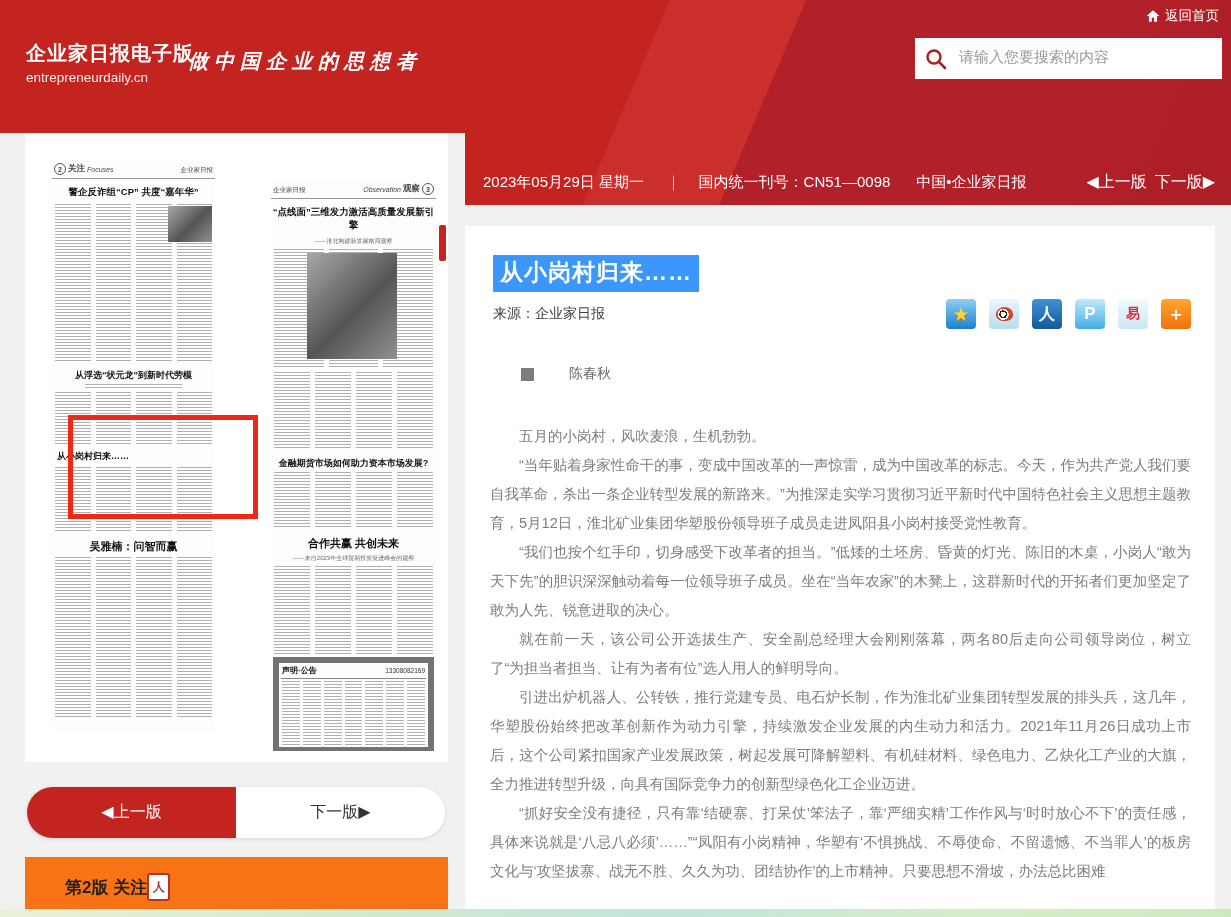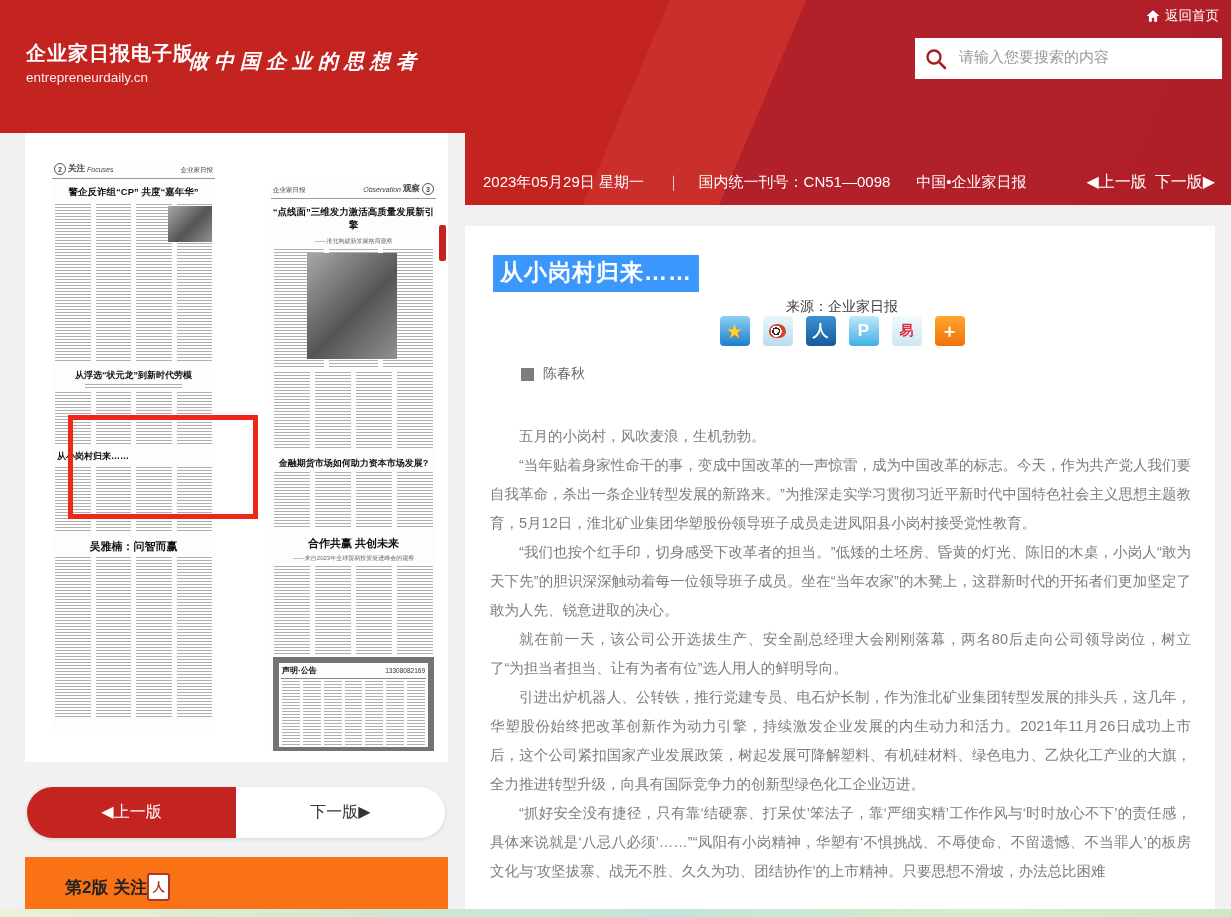--- a/index.html
+++ b/index.html
@@ -76,40 +76,40 @@
   .nav-label{font-size:17px;font-weight:bold;color:#222;}
   .pdf{width:19px;height:24px;border:2px solid #b3342c;border-radius:3px;display:flex;align-items:center;
     justify-content:center;background:#fff;cursor:pointer;}
   .pdf::before{content:"人";color:#b3342c;font-weight:bold;font-size:12px;}
 
   
   .article{position:absolute;left:465px;top:226px;width:750px;height:691px;background:#fff;overflow:hidden;}
   .a-title{position:absolute;left:28px;top:29px;background:#3c97fc;color:#fff;font-size:23px;
     font-weight:bold;padding:2px 7px 4px;letter-spacing:1px;}
   .a-srcrow{position:absolute;left:28px;right:24px;top:72px;height:32px;display:flex;align-items:center;
-    justify-content:space-between;flex-direction:column;}
+    justify-content:space-between;}
   .a-source{font-size:14px;color:#404040;}
   .share{display:flex;gap:13px;}
   .si{width:30px;height:30px;border-radius:4px;display:flex;align-items:center;justify-content:center;cursor:pointer;}
   .si.qz{background:linear-gradient(180deg,#8ed0f2,#1c7fd0);}
   .si.qz::before{content:"★";color:#ffd23e;font-size:19px;text-shadow:0 1px 0 #c77c00;}
   .si.sw{background:linear-gradient(180deg,#eaf6fc,#b9dcef);}
   .si.sw::before{content:"";width:17px;height:14px;border-radius:55% 55% 45% 45%;
     background:radial-gradient(circle at 42% 52%,#fff 0 2.5px,#40211c 2.5px 4px,#fff 4px 5.5px,#d8432e 5.5px);}
   .si.rr{background:linear-gradient(180deg,#3e93d5,#14599b);}
   .si.rr::before{content:"人";color:#fff;font-weight:bold;font-size:16px;}
   .si.tw{background:linear-gradient(180deg,#c0eafa,#41aee6);}
   .si.tw::before{content:"P";color:#fff;font-weight:bold;font-size:17px;}
   .si.nw{background:linear-gradient(180deg,#f2fafd,#cde6f3);}
   .si.nw::before{content:"易";color:#e02a3d;font-weight:bold;font-size:14px;}
   .si.more{background:linear-gradient(180deg,#ffa62e,#f0720a);}
   .si.more::before{content:"＋";color:#fff;font-weight:bold;font-size:18px;}
   .a-author{position:absolute;left:56px;top:139px;display:flex;align-items:center;gap:9px;}
   .a-sq{width:13px;height:13px;background:#7d7d7d;}
-  .a-name{font-size:14px;color:#666;}
+  .a-name{font-size:14px;color:#666;margin-left:26px;}
   .a-body{position:absolute;left:25px;right:24px;top:196px;bottom:0;overflow:hidden;font-size:14.5px;
     line-height:29px;color:#7d7d7d;text-align:justify;}
   .a-body p{margin:0;text-indent:2em;}
 
   .bottom-strip{position:absolute;left:0;right:0;bottom:0;height:8px;z-index:60;
     background:linear-gradient(90deg,#eaf2d7,#cfe9d0 30%,#c3e5da 55%,#d5edc8 80%,#cde9c2);}
 </style>
 </head>
 <body>
 

